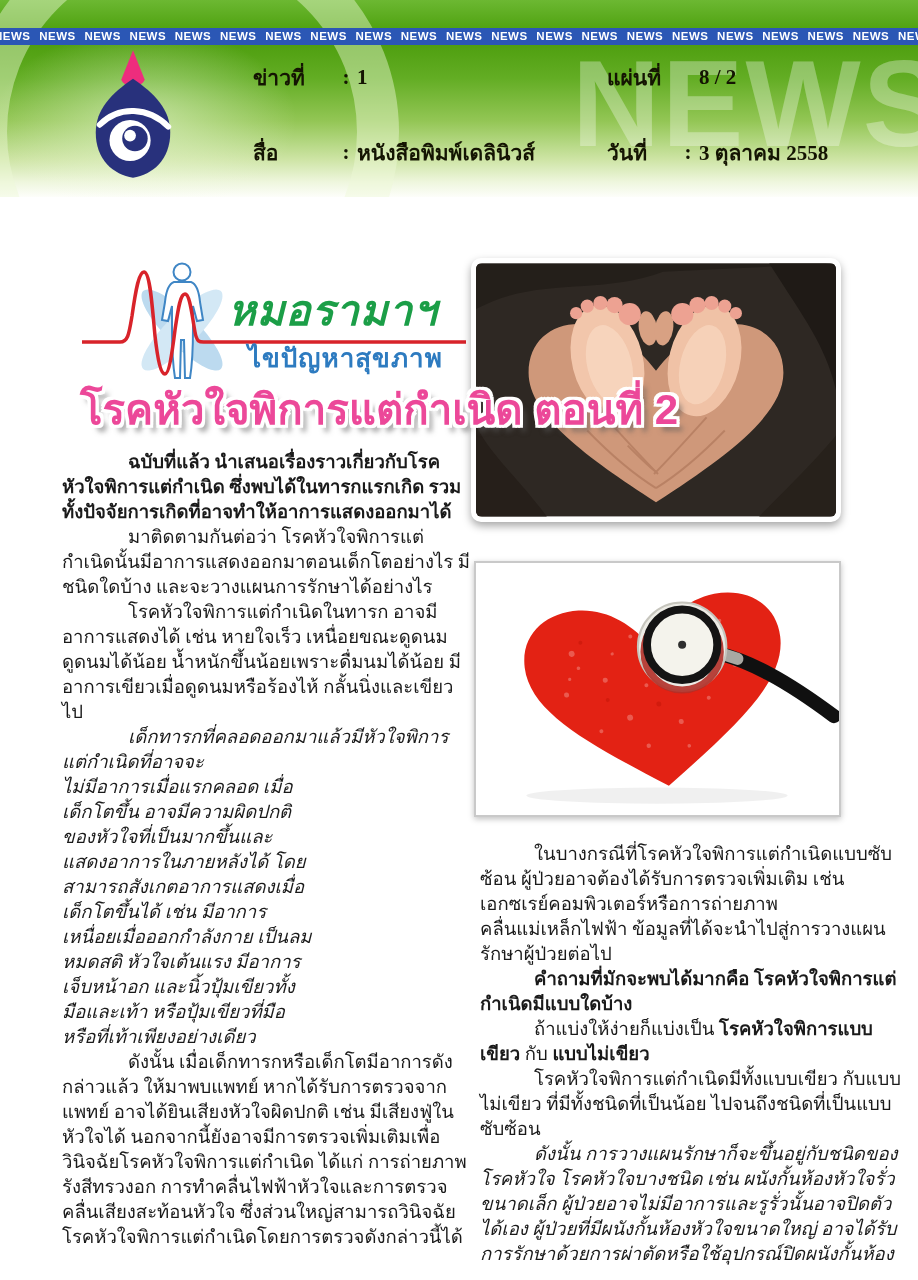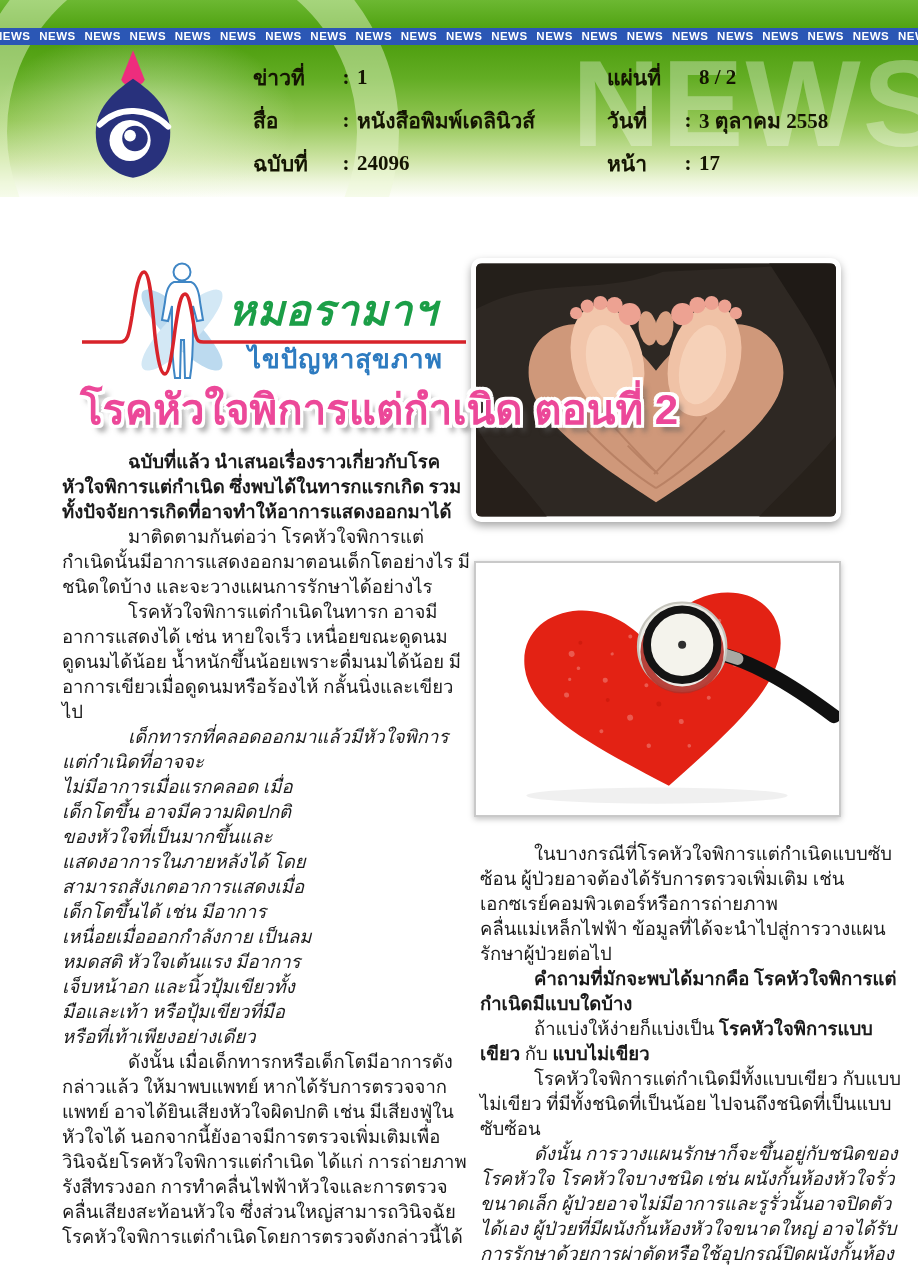--- a/index.html
+++ b/index.html
@@ -17,35 +17,35 @@
     font-weight:bold;font-size:11.5px;line-height:17px;letter-spacing:.5px;word-spacing:5px;}
   .header-grad{position:absolute;left:0;top:45px;width:918px;height:152px;
     background:linear-gradient(#4f9f10 0%,#63ad24 22%,#93c655 50%,#cde4a4 75%,#eef6dd 90%,#fdfefa 100%);}
   .header-ring{position:absolute;left:-35px;top:-85px;width:350px;height:350px;border-radius:50%;
     border:42px solid rgba(238,248,216,0.45);}
   .header-blob{position:absolute;left:-20px;top:20px;width:330px;height:200px;border-radius:50%;
     background:radial-gradient(ellipse at center, rgba(240,250,222,0.55) 0%, rgba(240,250,222,0) 65%);}
   .news-watermark{position:absolute;left:572px;top:44px;font-family:var(--sans);font-weight:bold;
     font-size:122px;line-height:120px;letter-spacing:2px;color:rgba(255,255,255,0.32);}
   .logo{position:absolute;left:84px;top:50px;width:98px;height:128px;}
-  .fields{position:absolute;display:flex;flex-direction:column;font-family:var(--serif);}
+  .fields{position:absolute;display:flex;flex-direction:column;font-family:var(--serif);gap:32px;}
   .fields-left{left:253px;top:56px;}
   .fields-right{left:607px;top:56px;}
   .frow{display:flex;height:43px;align-items:center;font-size:21px;font-weight:bold;color:#141402;}
   .flabel{display:inline-block;width:82px;}
   .fields-right .flabel{width:70px;}
   .fsep{display:inline-block;width:22px;text-align:center;}
   .fvalue{white-space:nowrap;}
 
   
   .brand{position:absolute;left:78px;top:258px;width:395px;height:132px;}
   .brand svg{position:absolute;left:0;top:0;}
   .brand-title{position:absolute;left:150px;top:30px;font-family:var(--sans);font-weight:bold;
     font-size:42px;line-height:46px;color:#1b9e47;letter-spacing:1px;font-style:italic;}
-  .brand-subtitle{position:absolute;left:170px;top:88px;font-family:Liberation Serif, serif;font-weight:bold;
+  .brand-subtitle{position:absolute;left:170px;top:88px;font-family:Liberation Mono, monospace;font-weight:bold;
     font-size:26px;line-height:28px;color:#2d7bc0;letter-spacing:1px;}
 
   
   .headline{position:absolute;left:80px;top:384px;z-index:3;font-family:var(--sans);font-weight:bold;
     font-size:42px;line-height:52px;color:#ec4899;white-space:nowrap;
     text-shadow:
       -3px -3px 0 #fff, 3px -3px 0 #fff, -3px 3px 0 #fff, 3px 3px 0 #fff,
       -3px 0 0 #fff, 3px 0 0 #fff, 0 -3px 0 #fff, 0 3px 0 #fff,
       6px 7px 5px rgba(90,90,90,0.55);}
 

